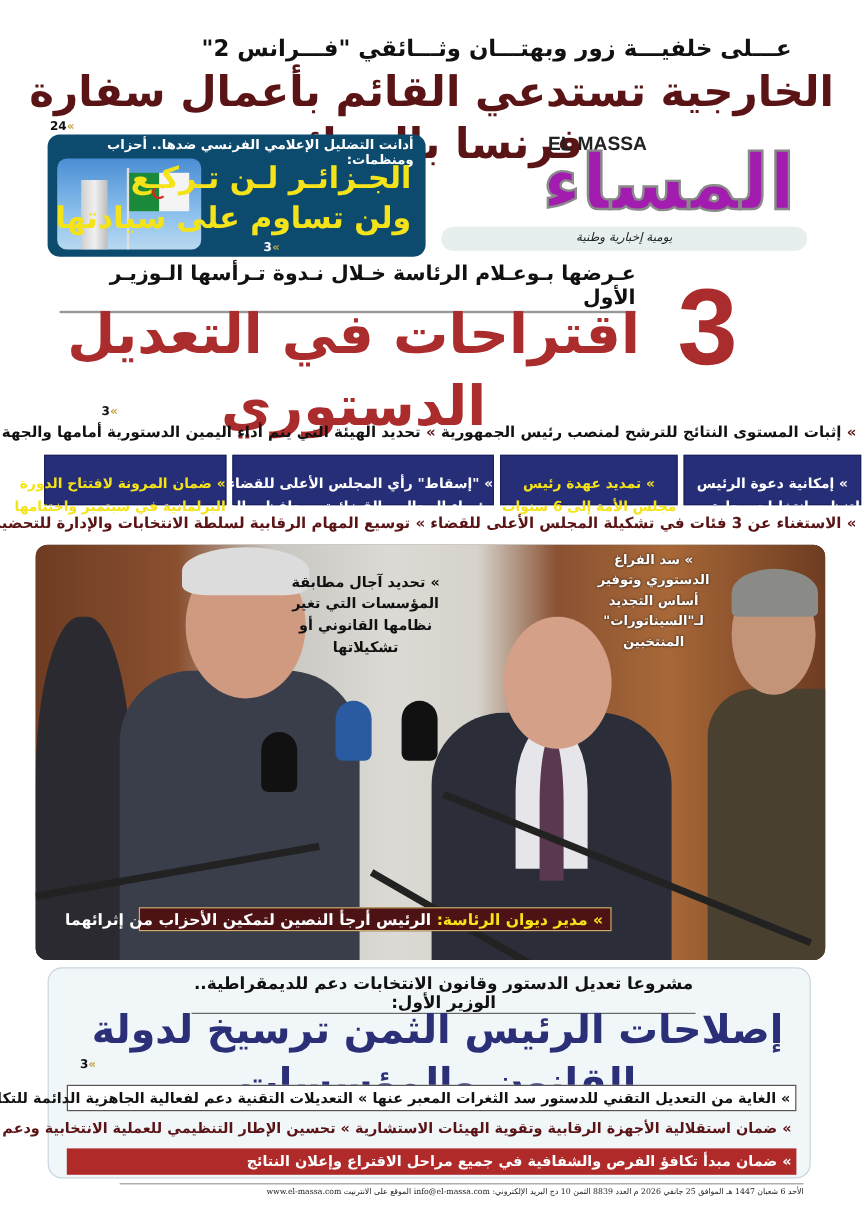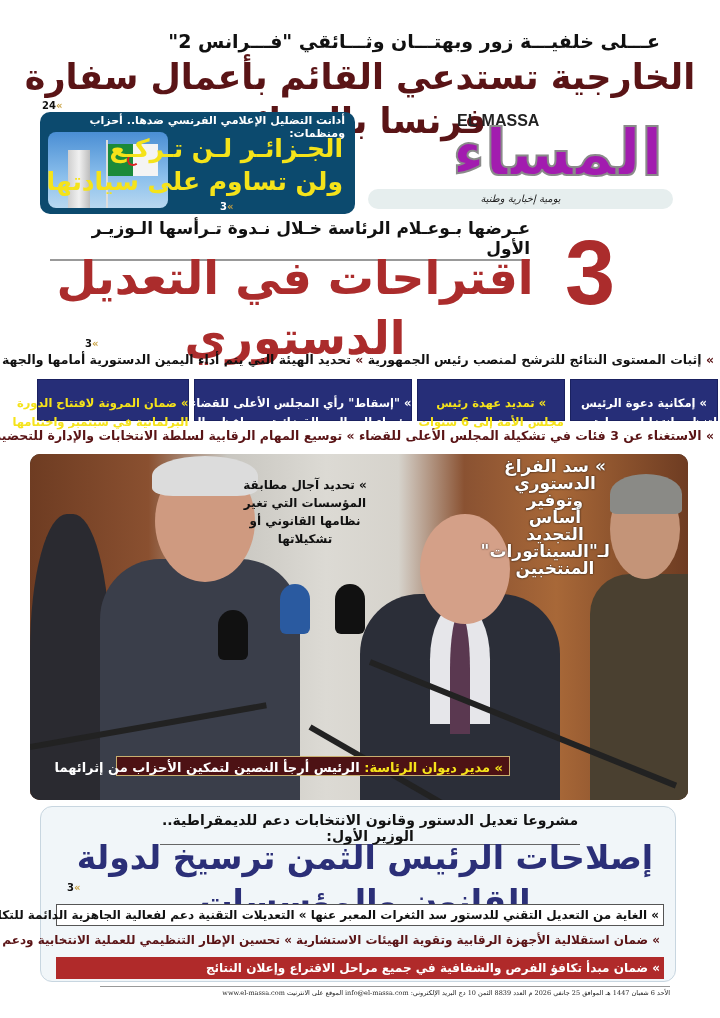--- a/index.html
+++ b/index.html
@@ -64,21 +64,21 @@
   .mic { position:absolute; width: 30px; height: 50px; border-radius: 15px 15px 6px 6px; }
   .mic.m1 { left: 188px; top: 156px; background:#111; }
   .mic.m2 { left: 250px; top: 130px; background:#2a5aa0; }
   .mic.m3 { left: 305px; top: 130px; background:#111; }
   .stick { position:absolute; height: 6px; background: #222; transform-origin: left center; }
   .st1 { left: 0; top: 290px; width: 240px; transform: rotate(-10deg); }
   .st2 { left: 280px; top: 270px; width: 200px; transform: rotate(30deg); }
   .st3 { left: 340px; top: 205px; width: 330px; transform: rotate(22deg); }
 
   .cap1 { position:absolute; top: 22px; left: 205px; width: 140px; text-align: center; font-size: 12px; font-weight: bold; color: #111; line-height: 18px; }
-  .cap2 { position:absolute; top: 4px; left: 470px; width: 110px; text-align: center; font-size: 17px; font-weight: bold; color: #fff; line-height: 17px; text-shadow: 0 0 2px #000; }
+  .cap2 { position:absolute; top: 4px; left: 460px; width: 110px; text-align: center; font-size: 11px; font-weight: bold; color: #fff; line-height: 17px; text-shadow: 0 0 2px #000; }
   .cap-bar { position:absolute; top: 302px; left: 86px; width: 394px; height: 20px; background: #4d1214; border: 1px solid #c9b070; font-size: 13px; font-weight: bold; line-height: 22px; text-align: right; padding-right: 6px; white-space: nowrap; color: #fff; }
   .cap-bar .y { color: #f5e31a; }
 
   .panel-blue { top: 806px; left: 40px; width: 636px; height: 176px; background: #f1f6f9; border: 1px solid #c8d6e0; border-radius: 12px; }
   .kicker3 { top: 812px; left: 160px; width: 420px; text-align: center; font-size: 14px; font-weight: bold; color: #111; border-bottom: 1.5px solid #666; }
   .head3t { top: 836px; left: 60px; width: 610px; text-align: center; font-size: 33px; font-weight: bold; color: #2b2f78; line-height: 44px; letter-spacing: -1px; }
   .ref3b { top: 882px; left: 67px; }
   .row-box { top: 904px; left: 56px; width: 608px; height: 22px; border: 1.5px solid #555; background: #fff; font-size: 12px; font-weight: bold; color: #111; text-align: right; padding-right: 4px; line-height: 20px; white-space: nowrap; }
   .row-plain { top: 930px; left: 56px; width: 608px; font-size: 12px; font-weight: bold; color: #5a1416; text-align: right; padding-right: 4px; line-height: 20px; white-space: nowrap; }
   .row-red { top: 957px; left: 56px; width: 608px; height: 22px; background: #b02a2a; font-size: 12px; font-weight: bold; color: #fff; text-align: right; padding-right: 4px; line-height: 22px; white-space: nowrap; }

